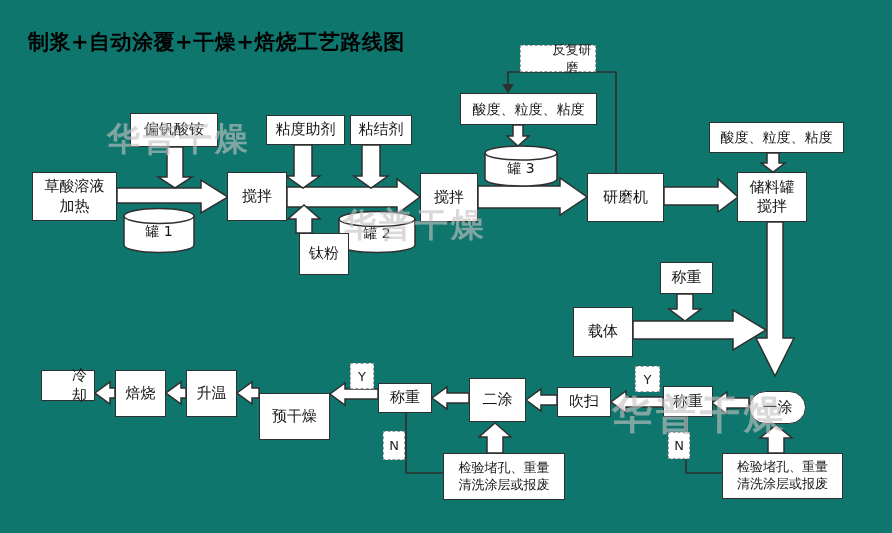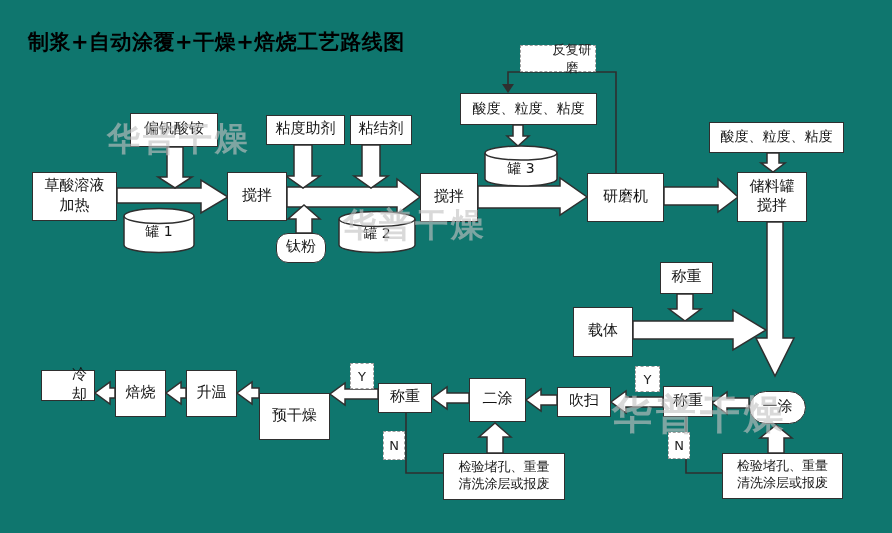--- a/index.html
+++ b/index.html
@@ -7,21 +7,21 @@
     position:relative;width:892px;height:533px;background:#0f766e;overflow:hidden;
     font-family:"DejaVu Sans","Liberation Sans",sans-serif;color:#111;
   }
   .title{
     position:absolute;left:28px;top:28px;font-size:21px;font-weight:bold;
     color:#000;letter-spacing:0.5px;white-space:nowrap;
   }
   .box{
     position:absolute;box-sizing:border-box;border:1.5px solid #2f2f2f;background:#fff;
     display:flex;flex-direction:column;align-items:center;justify-content:center;
-    text-align:center;font-size:15px;line-height:1.3;z-index:10;color:#151515;font-family:Liberation Mono, monospace;
+    text-align:center;font-size:15px;line-height:1.3;z-index:10;color:#151515;
   }
   .box span{display:block;}
   .small{font-size:13px;}
   .mid{font-size:14px;}
   .dashedbox{
     position:absolute;box-sizing:border-box;border:1px dashed #9e9e9e;background:#fff;
     display:flex;align-items:center;justify-content:center;text-align:center;
     font-size:13px;color:#222;z-index:10;
   }
   .tanklabel{
@@ -99,21 +99,21 @@
   <div class="tanklabel" style="left:485px;top:159px;width:72px;height:20px;">罐 3</div>
 
   <div class="box" style="left:32px;top:172px;width:85px;height:49px;">
     <span>草酸溶液</span>
     <span>加热</span>
   </div>
   <div class="box" style="left:130px;top:113px;width:88px;height:34px;">偏钒酸铵</div>
   <div class="box" style="left:266px;top:115px;width:79px;height:30px;">粘度助剂</div>
   <div class="box" style="left:350px;top:115px;width:62px;height:30px;">粘结剂</div>
   <div class="box" style="left:227px;top:172px;width:60px;height:49px;">搅拌</div>
-  <div class="box" style="left:276px;top:233px;width:50px;height:30px;border-radius:12px;">钛粉</div>
+  <div class="box" style="left:299px;top:233px;width:50px;height:42px;">钛粉</div>
   <div class="box" style="left:420px;top:173px;width:58px;height:49px;">搅拌</div>
   <div class="box mid" style="left:460px;top:93px;width:137px;height:32px;">酸度、粒度、粘度</div>
   <div class="dashedbox" style="left:520px;top:45px;width:76px;height:27px;padding-left:28px;">反复研磨</div>
   <div class="box" style="left:587px;top:173px;width:77px;height:49px;">研磨机</div>
   <div class="box mid" style="left:709px;top:122px;width:135px;height:31px;">酸度、粒度、粘度</div>
   <div class="box" style="left:737px;top:172px;width:70px;height:50px;">
     <span>储料罐</span>
     <span>搅拌</span>
   </div>
   <div class="box" style="left:660px;top:262px;width:53px;height:32px;">称重</div>

